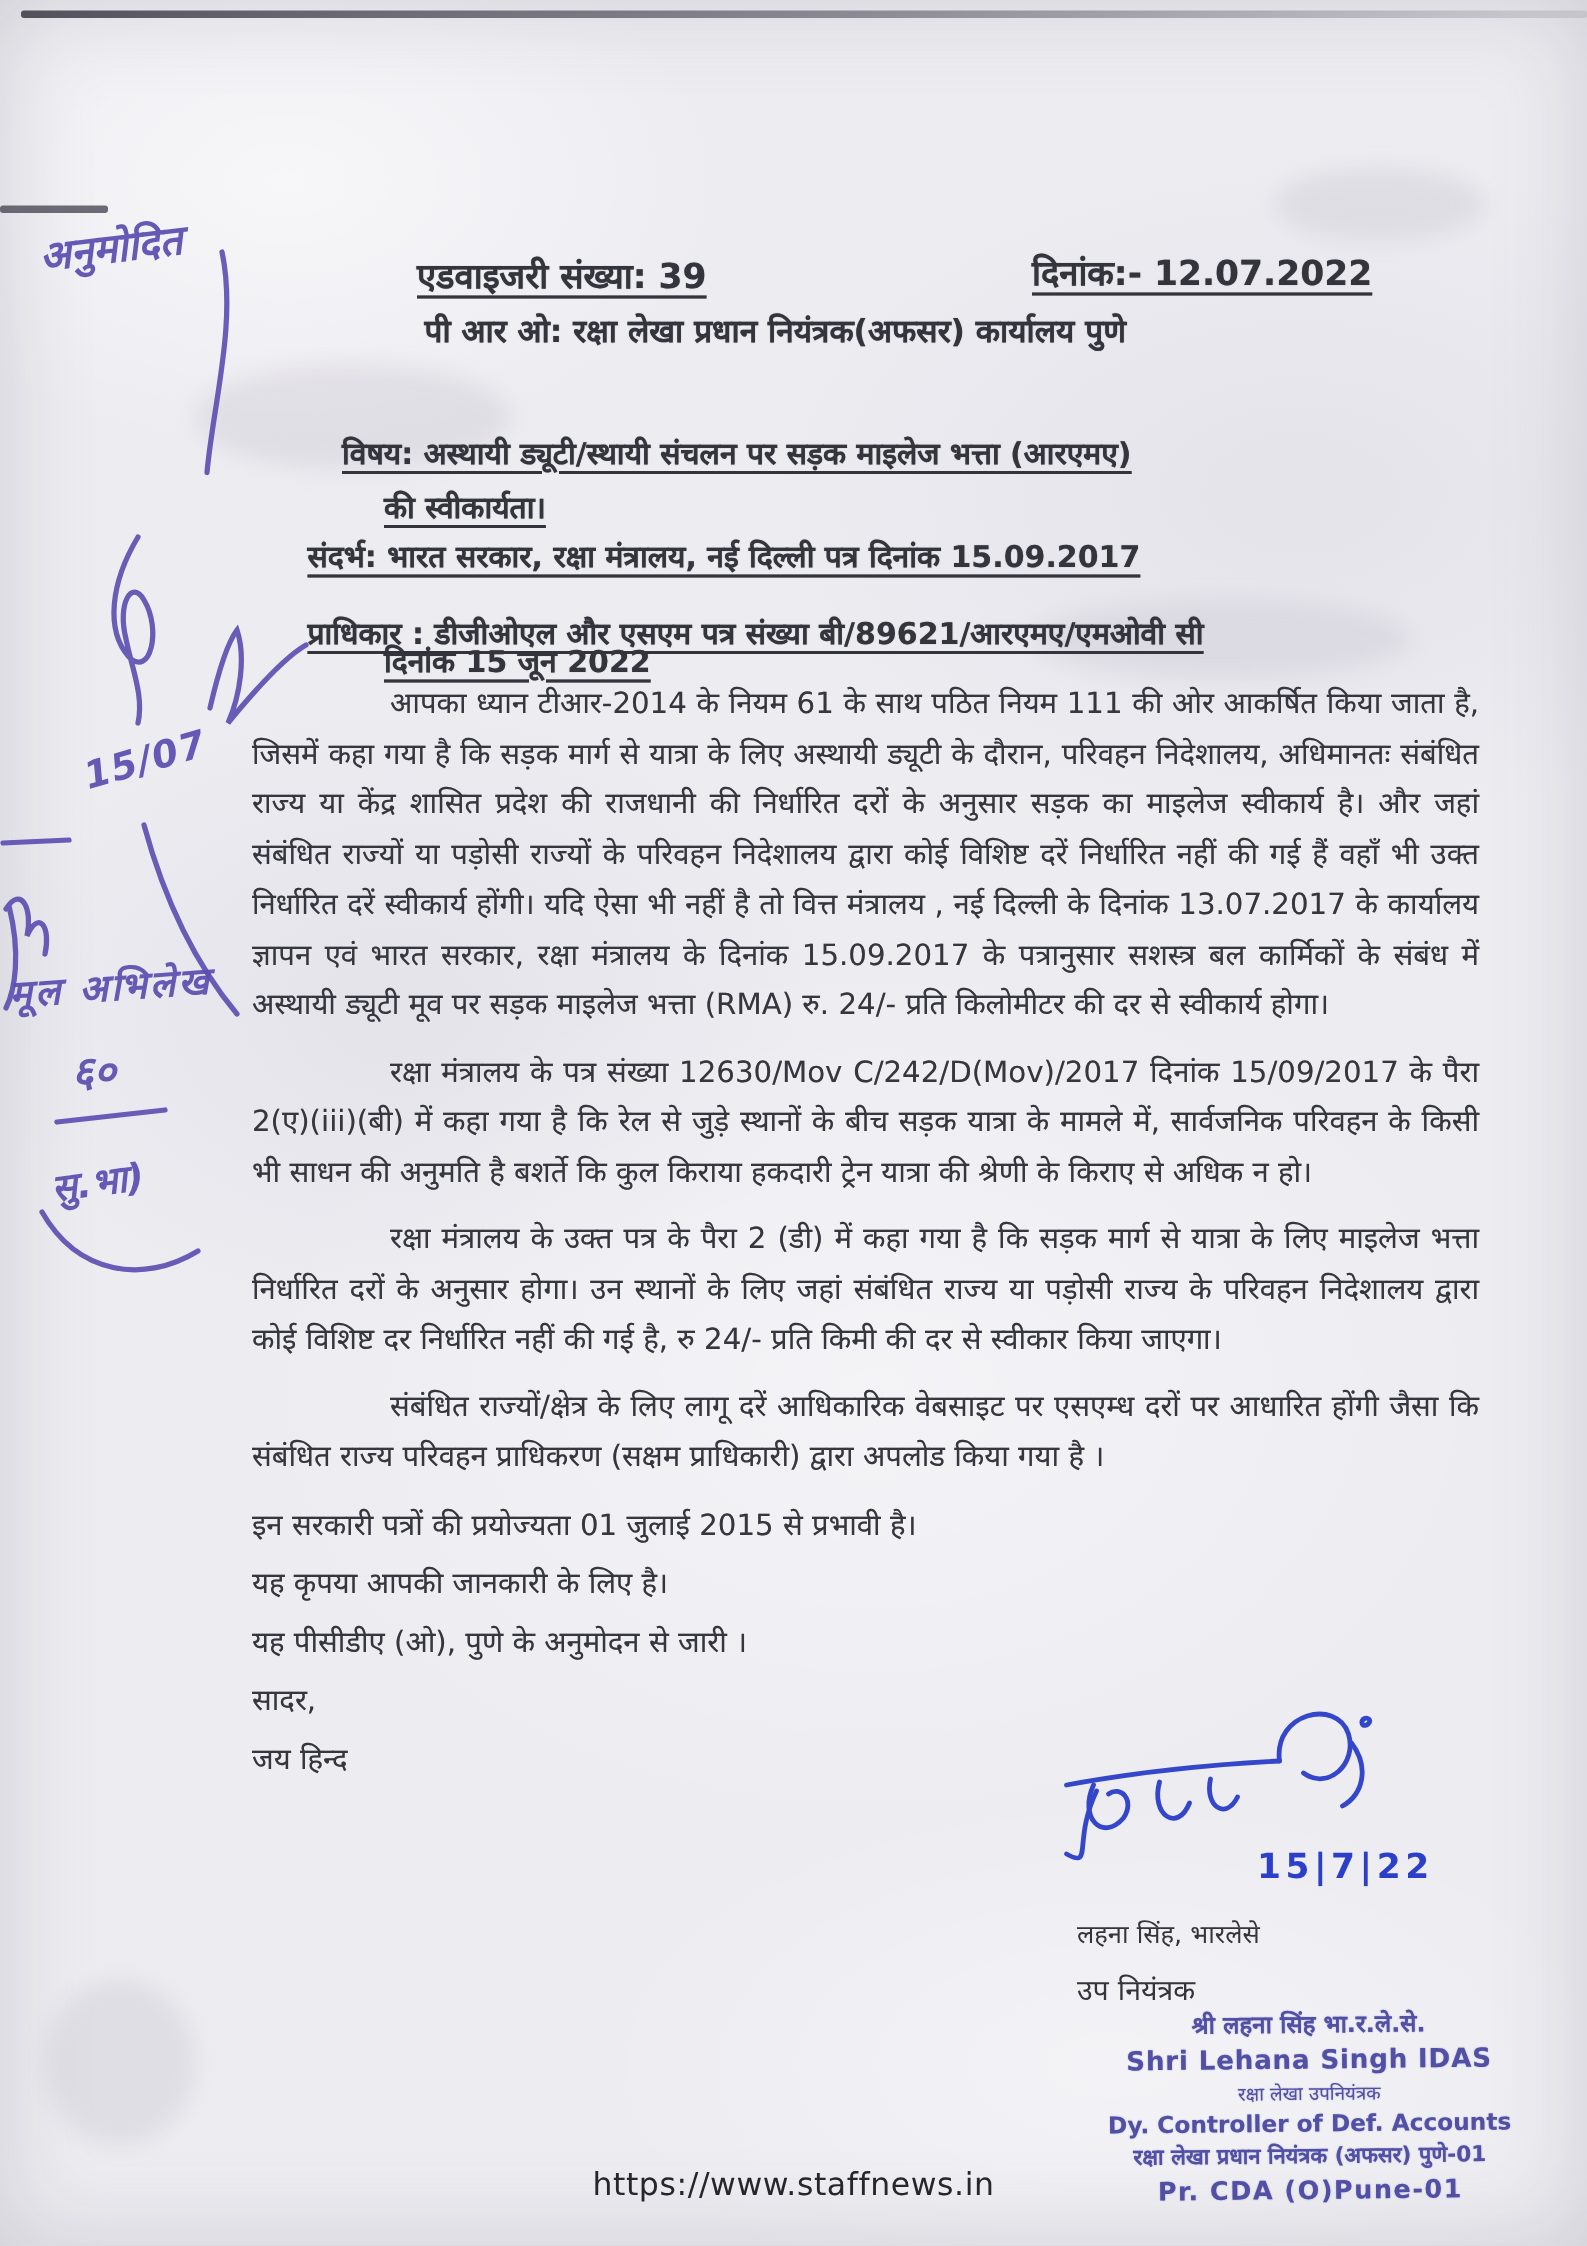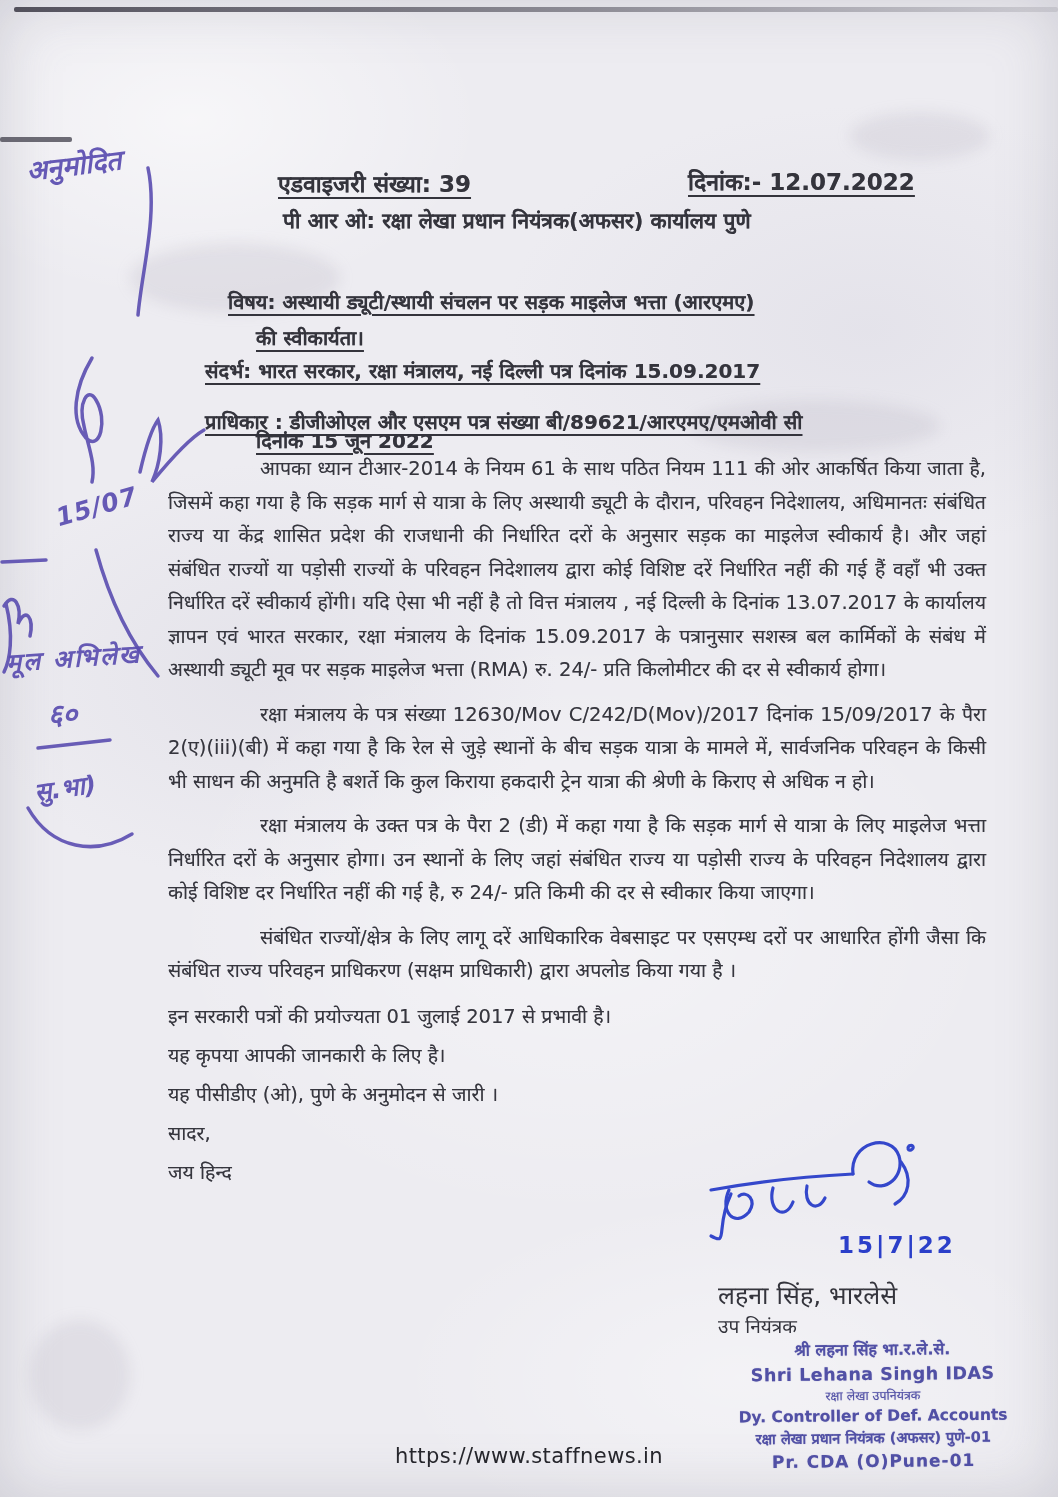--- a/index.html
+++ b/index.html
@@ -68,21 +68,21 @@
   <div class="typed b u" style="left:256px;top:324px;font-size:20px;">की स्वीकार्यता।</div>
   <div class="typed b u" style="left:205px;top:357px;font-size:20px;">संदर्भ: भारत सरकार, रक्षा मंत्रालय, नई दिल्ली पत्र दिनांक 15.09.2017</div>
   <div class="typed b u" style="left:205px;top:392px;font-size:20px;margin-top:16px;">प्राधिकार : डीजीओएल और एसएम पत्र संख्या बी/89621/आरएमए/एमओवी सी</div>
   <div class="typed b u" style="left:256px;top:427px;font-size:20px;">दिनांक 15 जून 2022</div>
 
   <div class="body-flow">
     <p>आपका ध्यान टीआर-2014 के नियम 61 के साथ पठित नियम 111 की ओर आकर्षित किया जाता है, जिसमें कहा गया है कि सड़क मार्ग से यात्रा के लिए अस्थायी ड्यूटी के दौरान, परिवहन निदेशालय, अधिमानतः संबंधित राज्य या केंद्र शासित प्रदेश की राजधानी की निर्धारित दरों के अनुसार सड़क का माइलेज स्वीकार्य है। और जहां संबंधित राज्यों या पड़ोसी राज्यों के परिवहन निदेशालय द्वारा कोई विशिष्ट दरें निर्धारित नहीं की गई हैं वहाँ भी उक्त निर्धारित दरें स्वीकार्य होंगी। यदि ऐसा भी नहीं  है तो वित्त मंत्रालय , नई दिल्ली के दिनांक 13.07.2017 के कार्यालय ज्ञापन एवं  भारत सरकार, रक्षा मंत्रालय के दिनांक 15.09.2017 के पत्रानुसार सशस्त्र बल कार्मिकों के संबंध में अस्थायी ड्यूटी मूव पर सड़क माइलेज भत्ता (RMA) रु. 24/- प्रति किलोमीटर की दर से स्वीकार्य होगा।</p>
     <p>रक्षा मंत्रालय के पत्र संख्या 12630/Mov C/242/D(Mov)/2017 दिनांक 15/09/2017 के पैरा 2(ए)(iii)(बी) में कहा गया है कि रेल से जुड़े स्थानों के बीच सड़क यात्रा के मामले में, सार्वजनिक परिवहन के किसी भी साधन की अनुमति है बशर्ते कि कुल किराया हकदारी ट्रेन यात्रा की श्रेणी के किराए से अधिक न हो।</p>
     <p>रक्षा मंत्रालय के उक्त पत्र के पैरा 2 (डी) में कहा गया है कि सड़क मार्ग से यात्रा के लिए माइलेज भत्ता निर्धारित दरों के अनुसार होगा। उन स्थानों के लिए जहां संबंधित राज्य या पड़ोसी राज्य के परिवहन निदेशालय द्वारा कोई विशिष्ट दर निर्धारित नहीं की गई है, रु 24/- प्रति किमी की दर से स्वीकार किया जाएगा।</p>
     <p>संबंधित राज्यों/क्षेत्र के लिए लागू दरें आधिकारिक वेबसाइट पर एसएम्ध दरों पर आधारित होंगी जैसा कि संबंधित राज्य परिवहन प्राधिकरण (सक्षम प्राधिकारी)  द्वारा अपलोड किया गया है ।</p>
-    <p class="closing">इन सरकारी पत्रों की प्रयोज्यता 01 जुलाई 2017 से प्रभावी है।</p>
+    <p class="closing">इन सरकारी पत्रों की प्रयोज्यता 01 जुलाई 2015 से प्रभावी है।</p>
     <p class="closing">यह कृपया आपकी जानकारी के लिए है।</p>
     <p class="closing">यह पीसीडीए (ओ), पुणे के अनुमोदन से जारी ।</p>
     <p class="closing">सादर,</p>
     <p class="closing">जय हिन्द</p>
   </div>
 
   <div class="hand" style="left:26px;top:146px;font-size:27px;transform:rotate(-7deg);">अनुमोदित</div>
   <div class="hand" style="left:55px;top:492px;font-size:25px;transform:rotate(-16deg);letter-spacing:1px;">15/07</div>
   <div class="hand" style="left:6px;top:640px;font-size:25px;transform:rotate(-4deg);letter-spacing:2px;">मूल अभिलेख</div>
   <div class="hand" style="left:48px;top:694px;font-size:28px;">६०</div>
@@ -109,21 +109,21 @@
       <path d="M36,62 C20,96 34,114 16,104"></path>
       <path d="M78,56 C72,78 90,90 98,70"></path>
       <path d="M112,54 C108,72 122,82 130,66"></path>
       <path d="M158,42 C154,10 196,0 204,24 C210,44 190,62 174,50"></path>
       <path d="M206,30 C218,46 214,64 200,72"></path>
       <path d="M214,14 C218,12 220,16 216,18 C213,19 212,16 214,14"></path>
     </g>
   </svg>
   <div class="sig-date">15|7|22</div>
 
-  <div class="typed" style="left:718px;top:1277px;font-size:25px;">लहना सिंह, भारलेसे</div>
+  <div class="typed" style="left:718px;top:1277px;font-size:17px;">लहना सिंह, भारलेसे</div>
   <div class="typed" style="left:718px;top:1313px;font-size:19px;">उप नियंत्रक</div>
 
   <div class="stamp">
     <div class="st1">श्री लहना सिंह भा.र.ले.से.</div>
     <div class="st2">Shri Lehana Singh IDAS</div>
     <div class="st3">रक्षा लेखा उपनियंत्रक</div>
     <div class="st4">Dy. Controller of Def. Accounts</div>
     <div class="st5">रक्षा लेखा प्रधान नियंत्रक (अफसर) पुणे-01</div>
     <div class="st6">Pr. CDA (O)Pune-01</div>
   </div>

